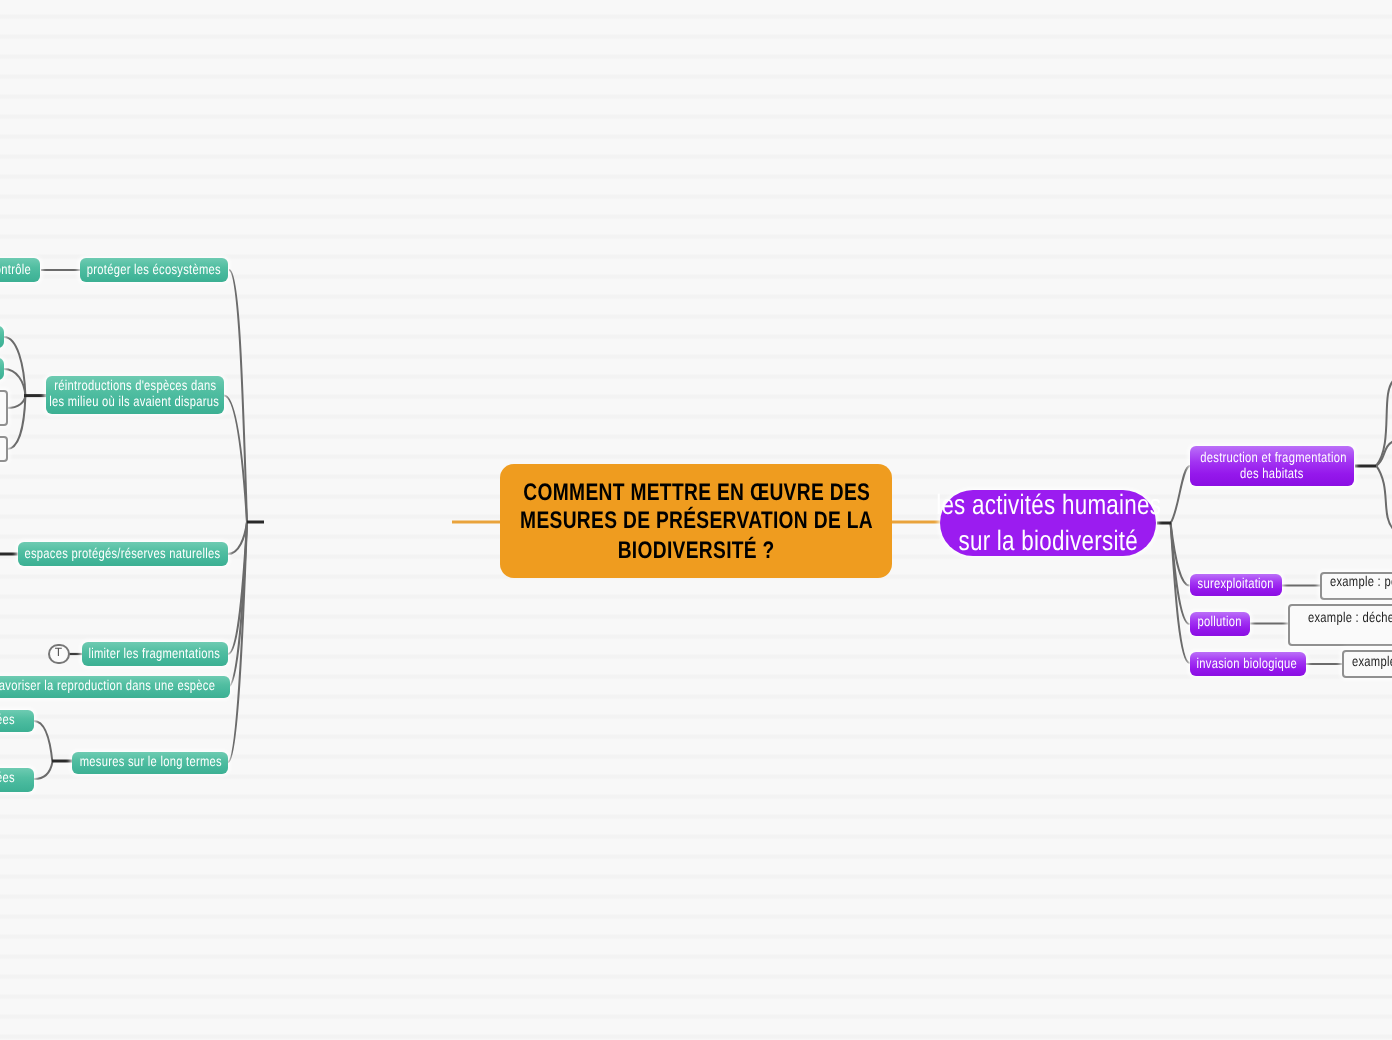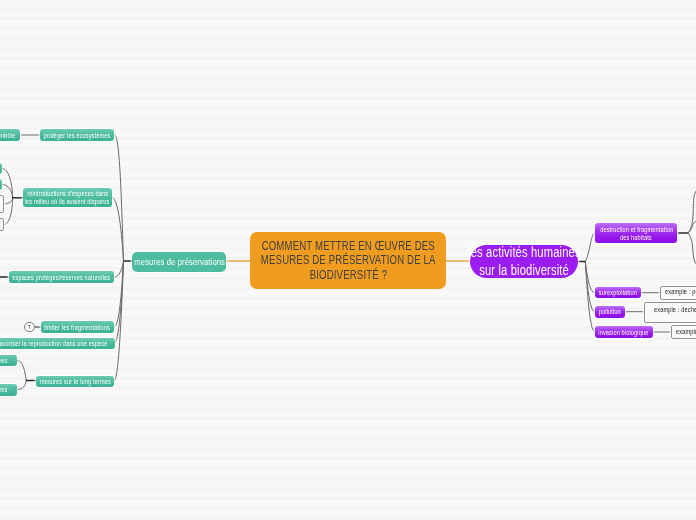--- a/index.html
+++ b/index.html
@@ -18,21 +18,21 @@
   .green{background:linear-gradient(to bottom,#6ecbb2 0%,#51beA1 40%,#45b79b 70%,#3cb093 100%);
          box-shadow:0 0 2px 1px rgba(255,255,255,.85);}
   .purple{background:linear-gradient(to bottom,#bb70f8 0%,#a233f2 40%,#9518ec 70%,#8b0fe3 100%);
           box-shadow:0 0 2px 1px rgba(255,255,255,.85);}
   .node.left-align > span{transform-origin:left;}
   .node.sm > span{position:relative;top:1px;}
   .white{background:#fafafa;border:1px solid #909090;color:#1d1d1d;border-radius:2px;
          box-shadow:0 0 2px 1px rgba(255,255,255,.85);}
     .flat-green{background:#4ebd9f !important;}
   .flat-purple{background:#9b1cf0 !important;}
-  .orange{background:#ef9c1f;color:#404040;font-weight:normal;border-radius:7px;}
+  .orange{background:#ef9c1f;color:#000000;font-weight:bold;border-radius:7px;}
   .orange > span{transform:scaleX(0.8) !important;}
   .badge{position:absolute;box-sizing:border-box;border-radius:50%;border:1px solid #777;background:#fbfbfb;
          display:flex;align-items:center;justify-content:center;color:#555;}
 </style>
 </head>
 <body>
 
 <div id="canvas">
   <div class="stripes"></div>
 
@@ -86,23 +86,20 @@
       <path d="M 446 261 L 470.5 261"></path>
     </g>
   </svg>
 
   <div class="node orange" style="left:250px;top:232px;width:196px;height:57px;font-size:12px;flex-direction:column;letter-spacing:0.2px;">
     <span>COMMENT METTRE EN ŒUVRE DES</span>
     <span>MESURES DE PRÉSERVATION DE LA</span>
     <span>BIODIVERSITÉ ?</span>
   </div>
 
-  <div class="node green flat-green" style="left:132.4px;top:251.5px;width:93.6px;height:20px;font-size:9.5px;border-radius:5px;padding-top:1px;">
-    <span>mesures de préservations</span>
-  </div>
 
   <div class="node purple flat-purple" style="left:470px;top:245px;width:108px;height:33px;font-size:14px;border-radius:17px;flex-direction:column;">
     <span>les activités humaines</span>
     <span>sur la biodiversité</span>
   </div>
 
   <div class="node green sm" style="left:40px;top:128.8px;width:74px;height:12.2px;font-size:7px;">
     <span>protéger les écosystèmes</span>
   </div>
 

